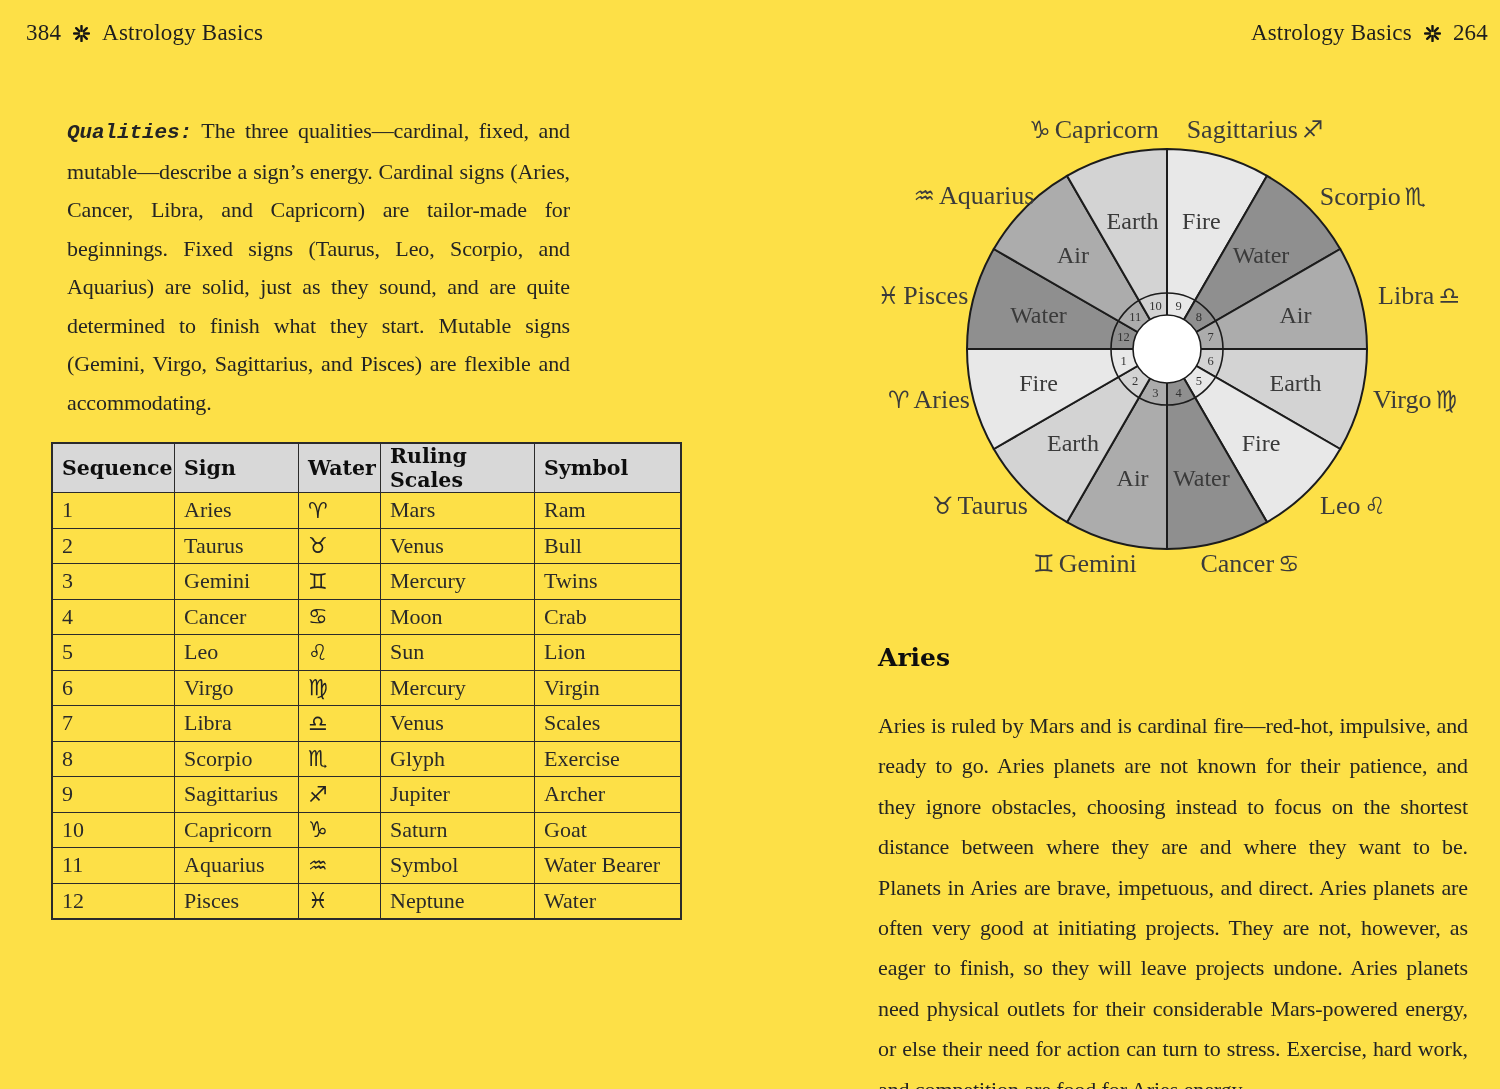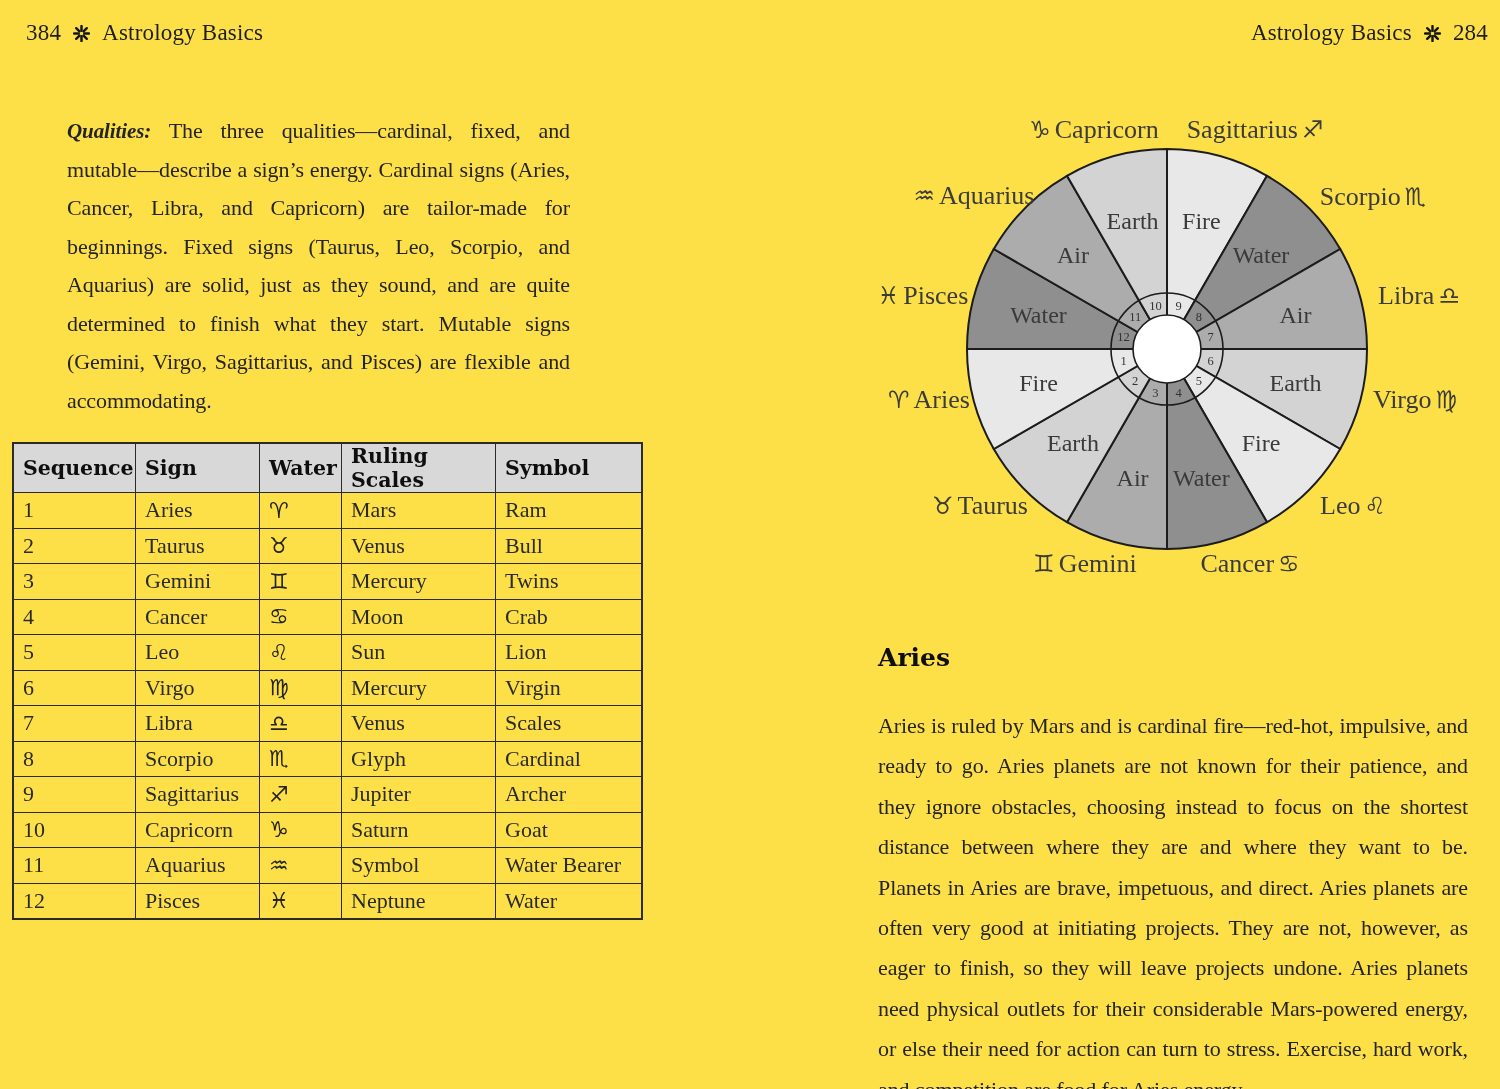--- a/index.html
+++ b/index.html
@@ -10,31 +10,31 @@
   .running-head{position:absolute;top:20px;font-size:23px;color:#1e1e1e;letter-spacing:.2px;
                 display:flex;align-items:center;gap:12px;}
   .running-head.left{left:26px;}
   .running-head.right{right:36px;}
   .orn{display:inline-block;width:17px;height:17px;}
 
   
   .qualities{position:absolute;left:67px;top:90px;width:503px;
              font-size:22px;line-height:38.5px;letter-spacing:-0.1px;
              text-align:justify;color:#242424;}
-  .qualities .lead{font-family:Liberation Serif, serif;font-weight:bold;font-style:italic;font-size:21px;}
+  .qualities .lead{font-family:Liberation Mono, monospace;font-weight:bold;font-style:italic;font-size:21px;}
 
   
   table.zodiac{position:absolute;left:13px;top:443px;width:628px;border-collapse:collapse;
                font-size:22px;color:#2a2a2a;table-layout:fixed;}
   table.zodiac th,table.zodiac td{border:1.6px solid #2b2b2b;text-align:left;padding:0 0 0 9px;}
   table.zodiac th{background:#d8d8d8;font-family:"DejaVu Serif", serif;font-weight:bold;
                   font-size:20.5px;color:#0e0e0e;height:39px;}
   table.zodiac td{height:34.5px;}
   table.zodiac td.glyph{font-family:"DejaVu Sans", sans-serif;font-size:22px;color:#222;}
-  table.zodiac{outline:1px solid #2b2b2b;}
+  table.zodiac{outline:1px solid #2b2b2b;margin-left:39px;}
   col.c-seq{width:122px;} col.c-sign{width:124px;} col.c-glyph{width:82px;}
   col.c-planet{width:154px;} col.c-symbol{width:146px;}
 
   
   #wheel-svg{position:absolute;left:870px;top:95px;}
   .wheel-sign-name{font-family:"Liberation Serif", serif;font-size:26px;fill:#3b3b3b;}
   .wheel-sign-glyph{font-family:"DejaVu Sans", sans-serif;font-size:24px;fill:#3b3b3b;}
   .wheel-element{font-family:"Liberation Serif", serif;font-size:24px;fill:#3a3a3a;}
   .wheel-number{font-family:"Liberation Serif", serif;font-size:12.5px;fill:#333;}
 
@@ -74,21 +74,21 @@
         <line x1="0" y1="-2.6" x2="0" y2="-7"></line>
           <line x1="0" y1="2.6" x2="0" y2="7"></line>
         <line x1="-2.6" y1="0" x2="-7" y2="0"></line>
           <line x1="2.6" y1="0" x2="7" y2="0"></line>
         <line x1="-1.9" y1="-1.9" x2="-5" y2="-5"></line>
           <line x1="1.9" y1="1.9" x2="5" y2="5"></line>
         <line x1="-1.9" y1="1.9" x2="-5" y2="5"></line>
           <line x1="1.9" y1="-1.9" x2="5" y2="-5"></line>
       </g>
     </svg>
-    <span>284</span>
+    <span>264</span>
   </div>
 
   <p class="qualities"><span class="lead">Qualities:</span> <span>The three qualities—cardinal, fixed, and mutable—describe a sign’s energy. Cardinal signs (Aries, Cancer, Libra, and Capricorn) are tailor-made for beginnings. Fixed signs (Taurus, Leo, Scorpio, and Aquarius) are solid, just as they sound, and are quite determined to finish what they start. Mutable signs (Gemini, Virgo, Sagittarius, and Pisces) are flexible and accommodating.</span></p>
 
   <table class="zodiac">
     <colgroup>
       <col class="c-seq">
         <col class="c-sign">
         <col class="c-glyph">
         <col class="c-planet">
@@ -151,21 +151,21 @@
           <td>Libra</td>
           <td class="glyph">♎</td>
           <td>Venus</td>
           <td>Scales</td>
         </tr>
         <tr>
           <td>8</td>
           <td>Scorpio</td>
           <td class="glyph">♏</td>
           <td>Glyph</td>
-          <td>Cardinal</td>
+          <td>Exercise</td>
         </tr>
         <tr>
           <td>9</td>
           <td>Sagittarius</td>
           <td class="glyph">♐</td>
           <td>Jupiter</td>
           <td>Archer</td>
         </tr>
         <tr>
           <td>10</td>

